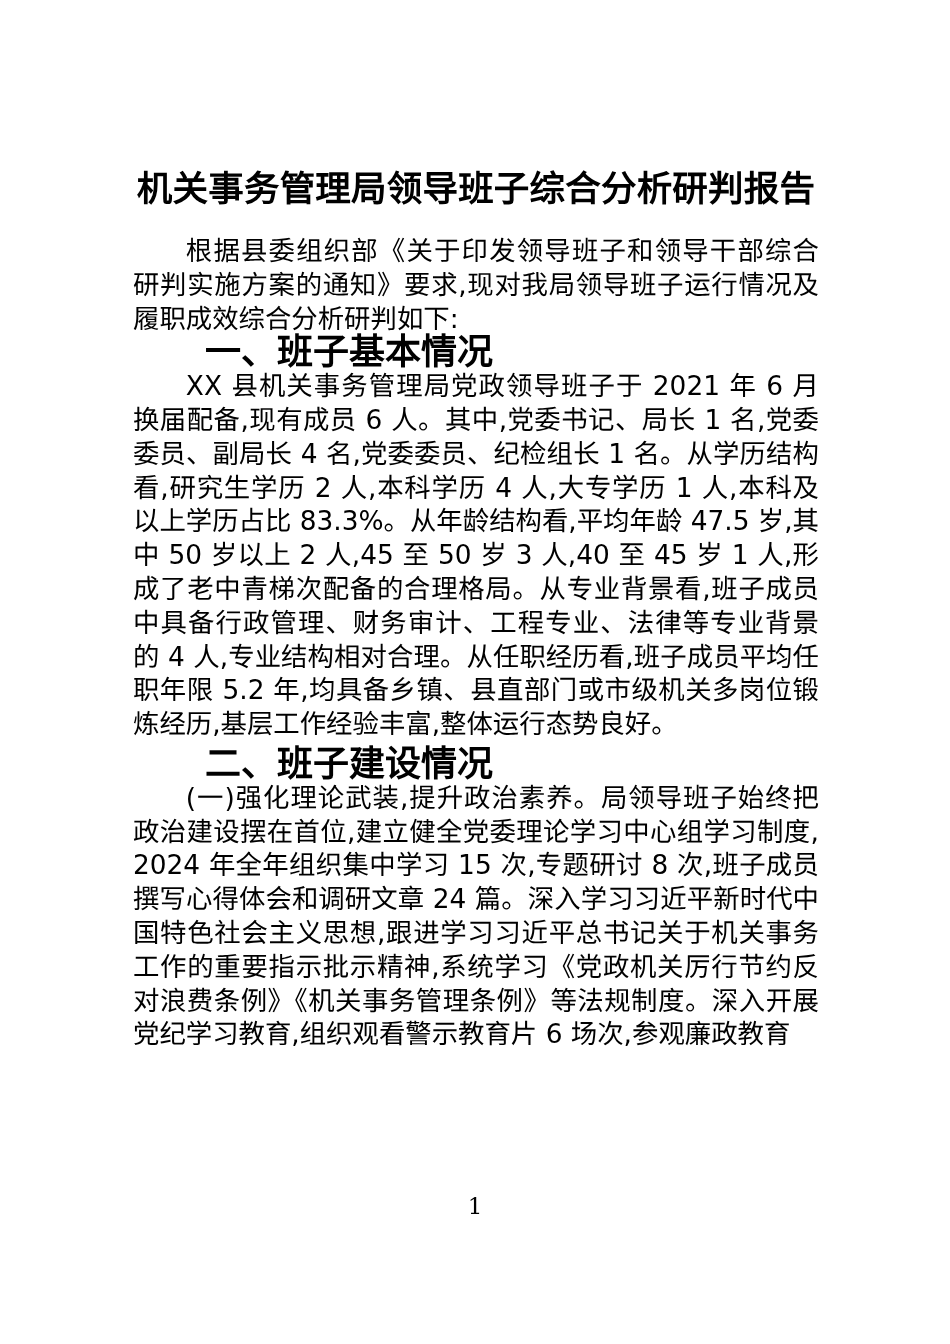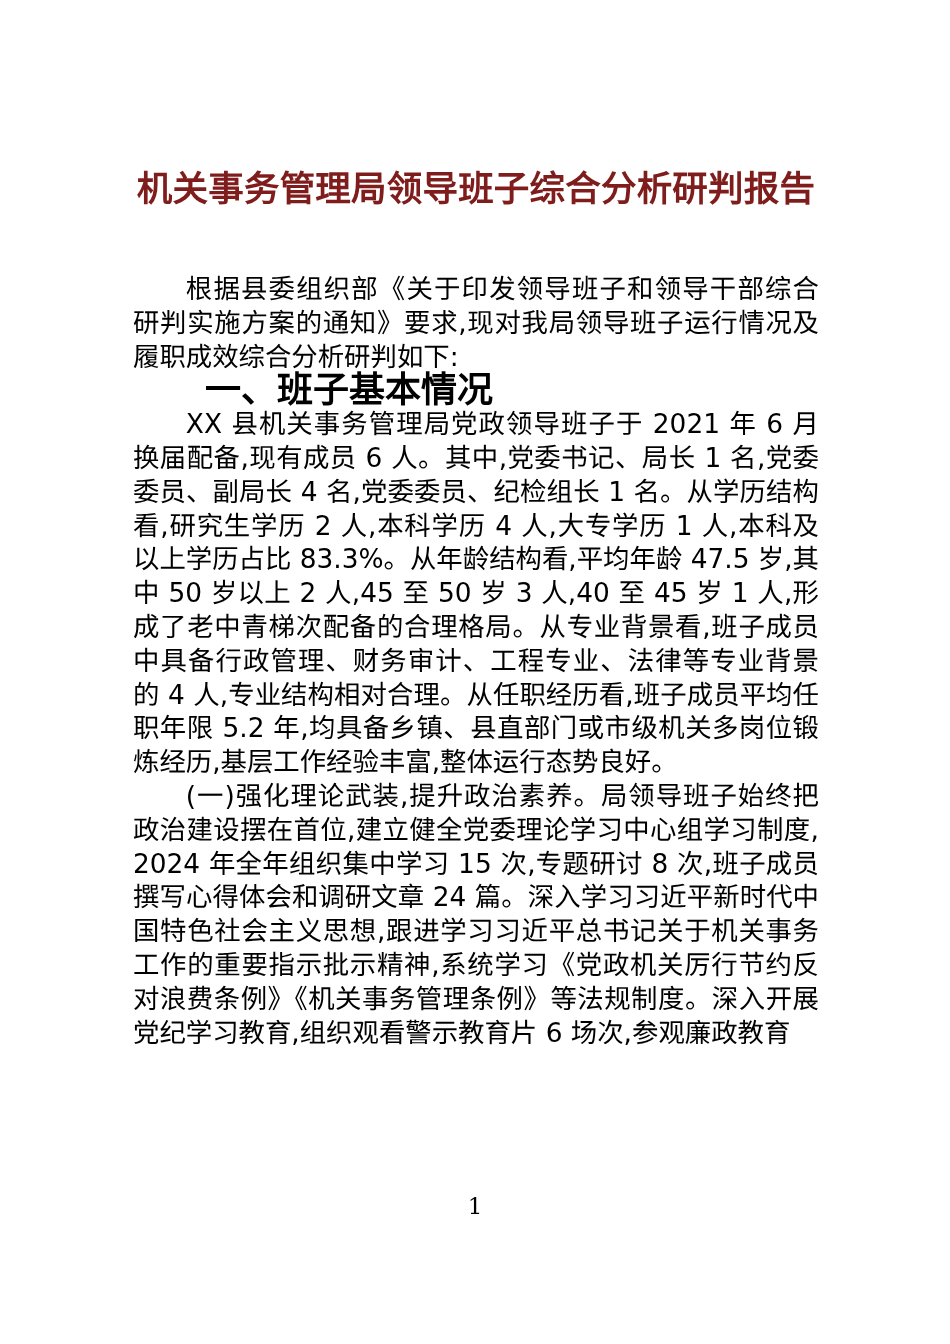--- a/index.html
+++ b/index.html
@@ -36,40 +36,40 @@
   .doc-title {
     margin: 0;
     padding: 0;
     padding-top: 163px;
     font-family: "DejaVu Sans", "Liberation Sans", sans-serif;
     font-weight: 700;
     font-size: 35.5px;
     line-height: 51px;
     letter-spacing: 0.2px;
     text-align: center;
-    color: #7f1d1d;
+    color: #000000;
     white-space: normal;
   }
 
   
   .para {
     margin: 0;
     padding: 0;
     font-family: "DejaVu Sans", "Liberation Sans", sans-serif;
     font-size: 26.4px;
     line-height: 33.8px;
     text-align: justify;
     text-justify: inter-ideograph;
     text-indent: 2em;
     color: #000000;
     word-break: break-all;
   }
 
   .para.first-para {
-    margin-top: 58px;
+    margin-top: 20px;
   }
 
   .heading {
     margin: 0;
     padding: 0;
     font-family: "DejaVu Sans", "Liberation Sans", sans-serif;
     font-weight: 700;
     font-size: 36px;
     line-height: 33.8px;
     text-indent: 2em;
@@ -101,20 +101,21 @@
   <div class="page-body">
 
     <h1 class="doc-title">机关事务管理局领导班子综合分析研判报告</h1>
 
     <p class="para first-para">根据县委组织部《关于印发领导班子和领导干部综合研判实施方案的通知》要求,现对我局领导班子运行情况及履职成效综合分析研判如下:</p>
 
     <p class="heading">一、班子基本情况</p>
 
     <p class="para">XX 县机关事务管理局党政领导班子于 2021 年 6 月换届配备,现有成员 6 人。其中,党委书记、局长 1 名,党委委员、副局长 4 名,党委委员、纪检组长 1 名。从学历结构看,研究生学历 2 人,本科学历 4 人,大专学历 1 人,本科及以上学历占比 83.3%。从年龄结构看,平均年龄 47.5 岁,其中 50 岁以上 2 人,45 至 50 岁 3 人,40 至 45 岁 1 人,形成了老中青梯次配备的合理格局。从专业背景看,班子成员中具备行政管理、财务审计、工程专业、法律等专业背景的 4 人,专业结构相对合理。从任职经历看,班子成员平均任职年限 5.2 年,均具备乡镇、县直部门或市级机关多岗位锻炼经历,基层工作经验丰富,整体运行态势良好。</p>
 
+    <p class="heading spaced">二、班子建设情况</p>
 
     <p class="para">(一)强化理论武装,提升政治素养。局领导班子始终把政治建设摆在首位,建立健全党委理论学习中心组学习制度,2024 年全年组织集中学习 15 次,专题研讨 8 次,班子成员撰写心得体会和调研文章 24 篇。深入学习习近平新时代中国特色社会主义思想,跟进学习习近平总书记关于机关事务工作的重要指示批示精神,系统学习《党政机关厉行节约反对浪费条例》《机关事务管理条例》等法规制度。深入开展党纪学习教育,组织观看警示教育片 6 场次,参观廉政教育</p>
 
   </div>
 
   <div class="page-number">1</div>
 
 </div>
 
 </body></html>

